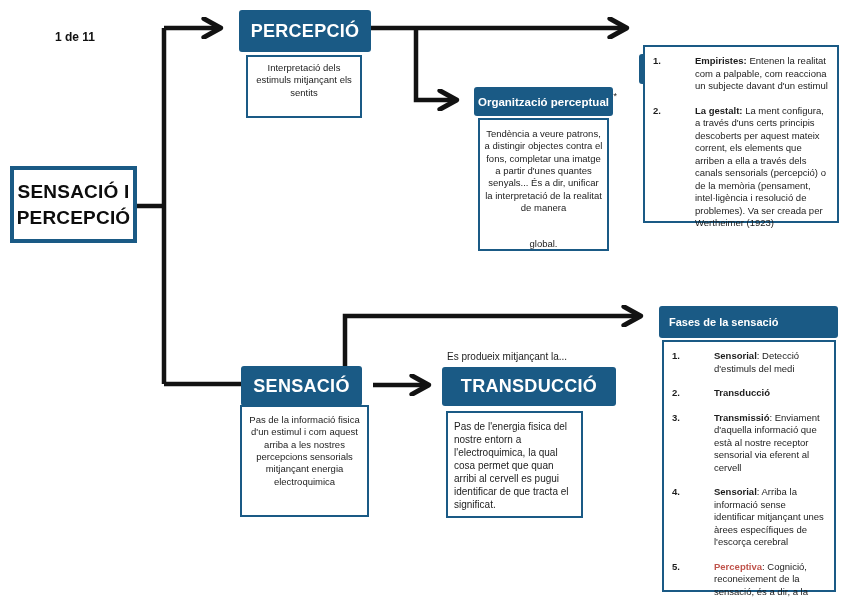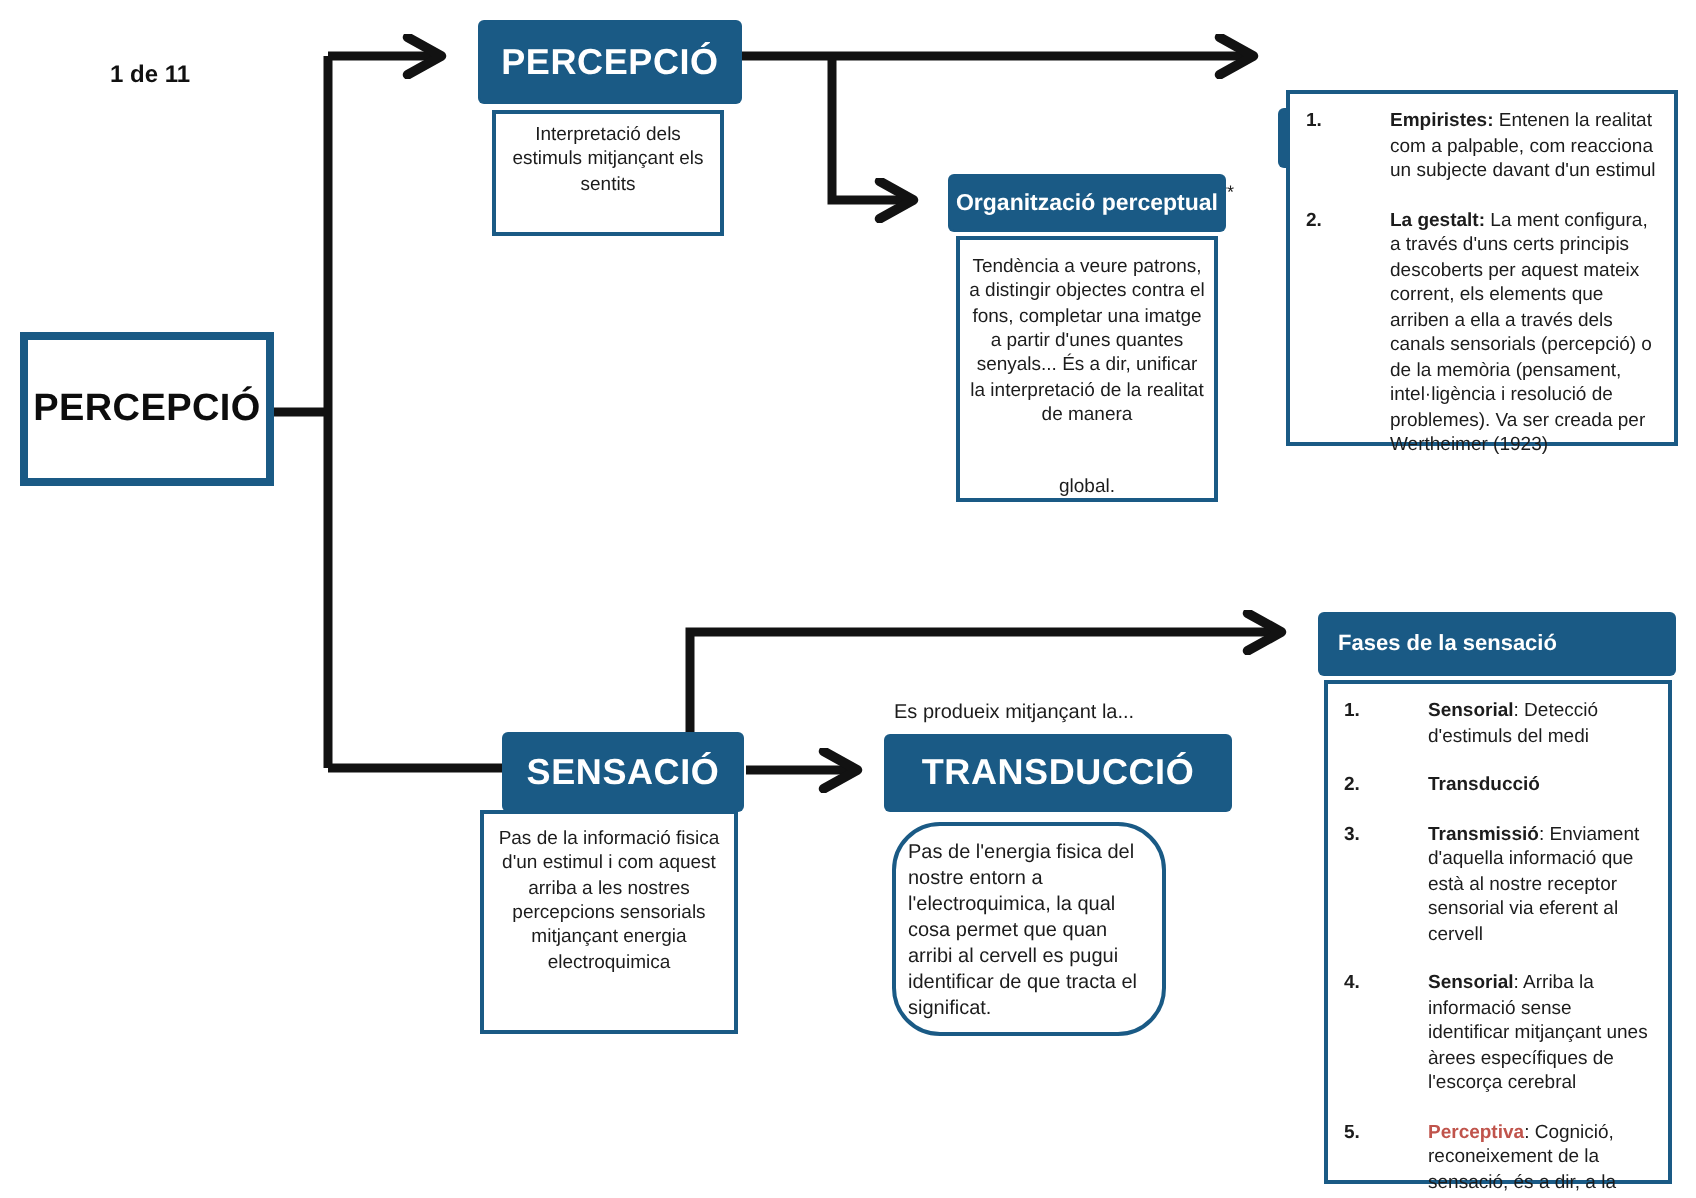--- a/index.html
+++ b/index.html
@@ -57,20 +57,21 @@
     <path d="M371 28 H622" stroke="#121212" stroke-width="4.5" fill="none" marker-end="url(#arrow)"></path>
     <path d="M416 28 V100 H452" stroke="#121212" stroke-width="4.5" fill="none" marker-end="url(#arrow)"></path>
     <path d="M164 384 H283" stroke="#121212" stroke-width="4.5" fill="none" marker-end="url(#arrow)"></path>
     <path d="M345 366 V316 H636" stroke="#121212" stroke-width="4.5" fill="none" marker-end="url(#arrow)"></path>
     <path d="M373 385 H424" stroke="#121212" stroke-width="4.5" fill="none" marker-end="url(#arrow)"></path>
   </svg>
 
   <div class="page-indicator">1 de 11</div>
 
   <div class="root-box">
+    <div>SENSACIÓ I</div>
     <div>PERCEPCIÓ</div>
   </div>
 
   <div class="hdr big" style="left:240px;top:11px;width:130px;height:40px;">PERCEPCIÓ</div>
   <div class="bodybox center" style="left:246px;top:55px;width:116px;height:63px;">Interpretació dels estimuls mitjançant els sentits</div>
 
   <div class="note" style="left:487px;top:69px;width:130px;text-align:right;margin-top:22px;">**Veure PowerPoint**</div>
   <div class="hdr small" style="left:475px;top:88px;width:137px;height:27px;">Organització perceptual</div>
   <div class="bodybox center" style="left:478px;top:118px;width:131px;height:133px;padding-top:8px;">
     <div>Tendència a veure patrons, a distingir objectes contra el fons, completar una imatge a partir d'unes quantes senyals... És a dir, unificar la interpretació de la realitat de manera</div>
@@ -82,26 +83,26 @@
       <div class="li">
         <span class="num">1.</span>
         <span class="txt"><b>Empiristes:</b> Entenen la realitat com a palpable, com reacciona un subjecte davant d'un estimul</span>
       </div>
       <div class="li">
         <span class="num">2.</span>
         <span class="txt"><b>La gestalt:</b> La ment configura, a través d'uns certs principis descoberts per aquest mateix corrent, els elements que arriben a ella a través dels canals sensorials (percepció) o de la memòria (pensament, intel·ligència i resolució de problemes). Va ser creada per Wertheimer (1923)</span>
       </div>
     </div>
 
-  <div class="hdr big" style="left:252px;top:367px;width:119px;height:38px;">SENSACIÓ</div>
+  <div class="hdr big" style="left:242px;top:367px;width:119px;height:38px;">SENSACIÓ</div>
   <div class="bodybox center" style="left:240px;top:405px;width:129px;height:112px;padding-top:7px;">Pas de la informació fisica d'un estimul i com aquest arriba a les nostres percepcions sensorials mitjançant energia electroquimica</div>
 
   <div class="note" style="left:447px;top:351px;width:150px;font-size:10px;">Es produeix mitjançant la...</div>
   <div class="hdr big" style="left:443px;top:368px;width:172px;height:37px;">TRANSDUCCIÓ</div>
-  <div class="bodybox" style="left:446px;top:411px;width:137px;height:107px;font-size:10px;padding:7px 6px;border-radius:24px;">Pas de l'energia fisica del nostre entorn a l'electroquimica, la qual cosa permet que quan arribi al cervell es pugui identificar de que tracta el significat.</div>
+  <div class="bodybox" style="left:446px;top:411px;width:137px;height:107px;font-size:10px;padding:7px 6px;">Pas de l'energia fisica del nostre entorn a l'electroquimica, la qual cosa permet que quan arribi al cervell es pugui identificar de que tracta el significat.</div>
 
   <div class="hdr left" style="left:660px;top:307px;width:177px;height:30px;">Fases de la sensació</div>
   <div class="bodybox listbox" style="left:662px;top:340px;width:174px;height:252px;">
       <div class="li">
         <span class="num">1.</span>
         <span class="txt"><b>Sensorial</b>: Detecció d'estimuls del medi</span>
       </div>
       <div class="li">
         <span class="num">2.</span>
         <span class="txt"><b>Transducció</b></span>

